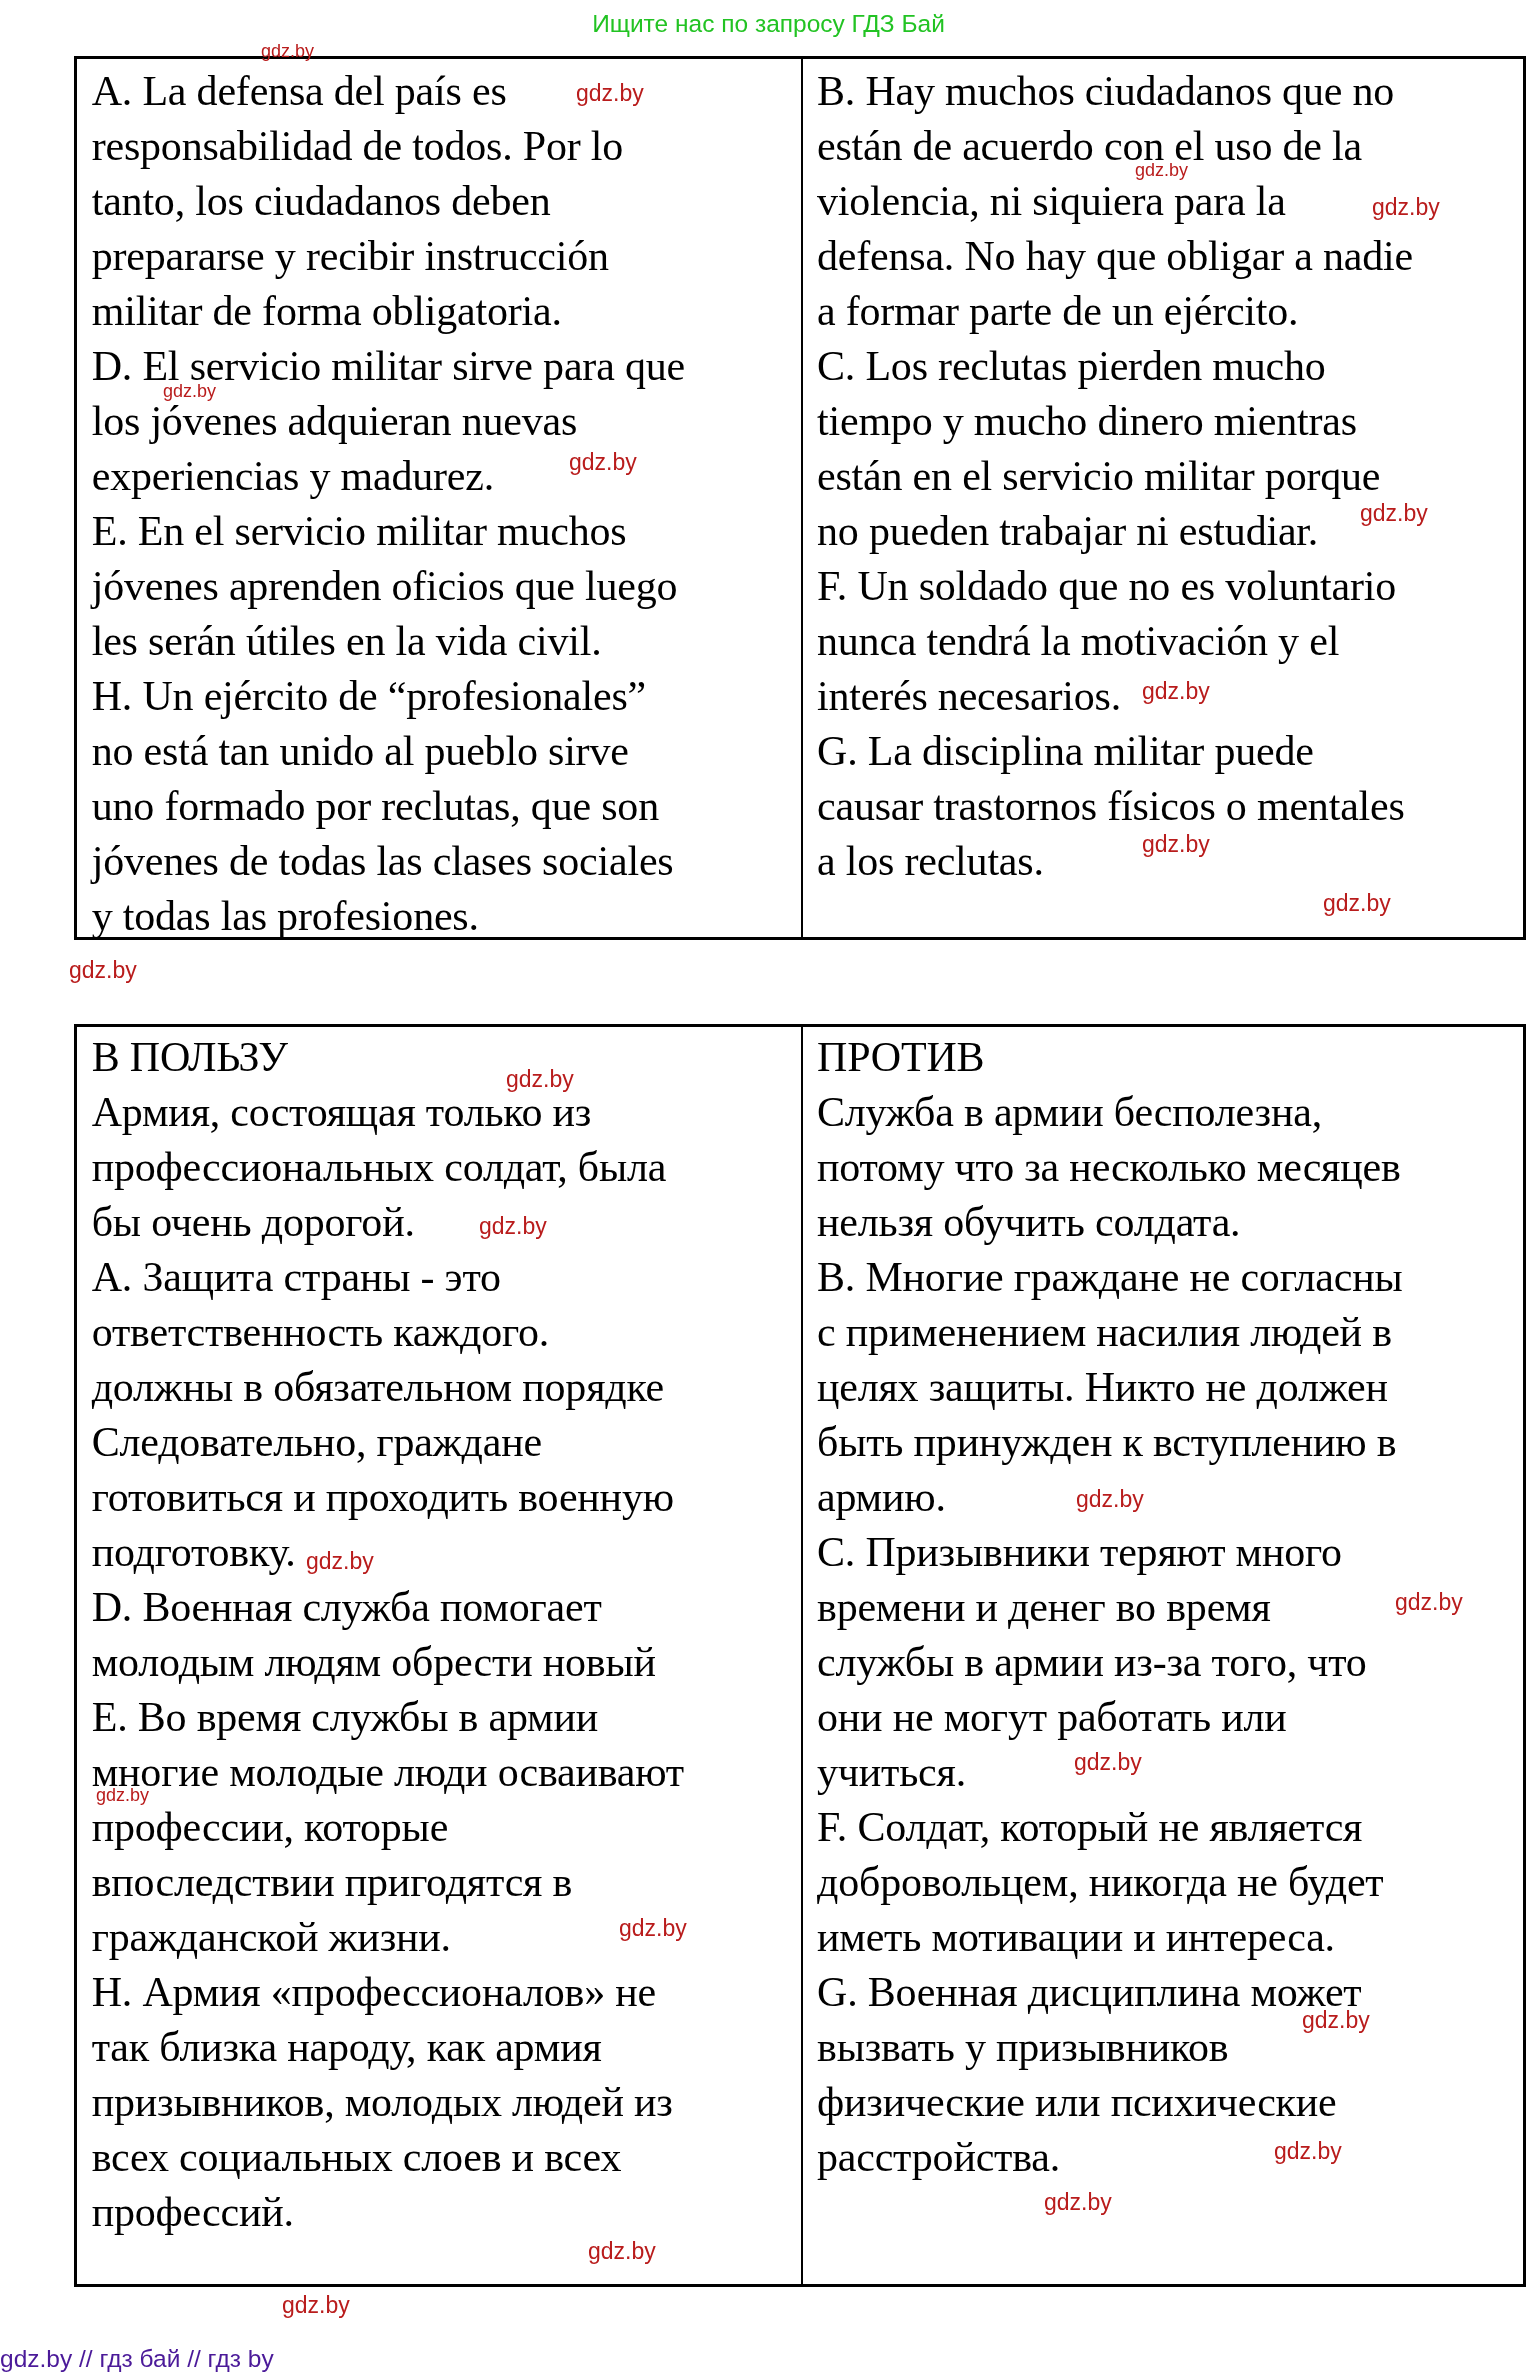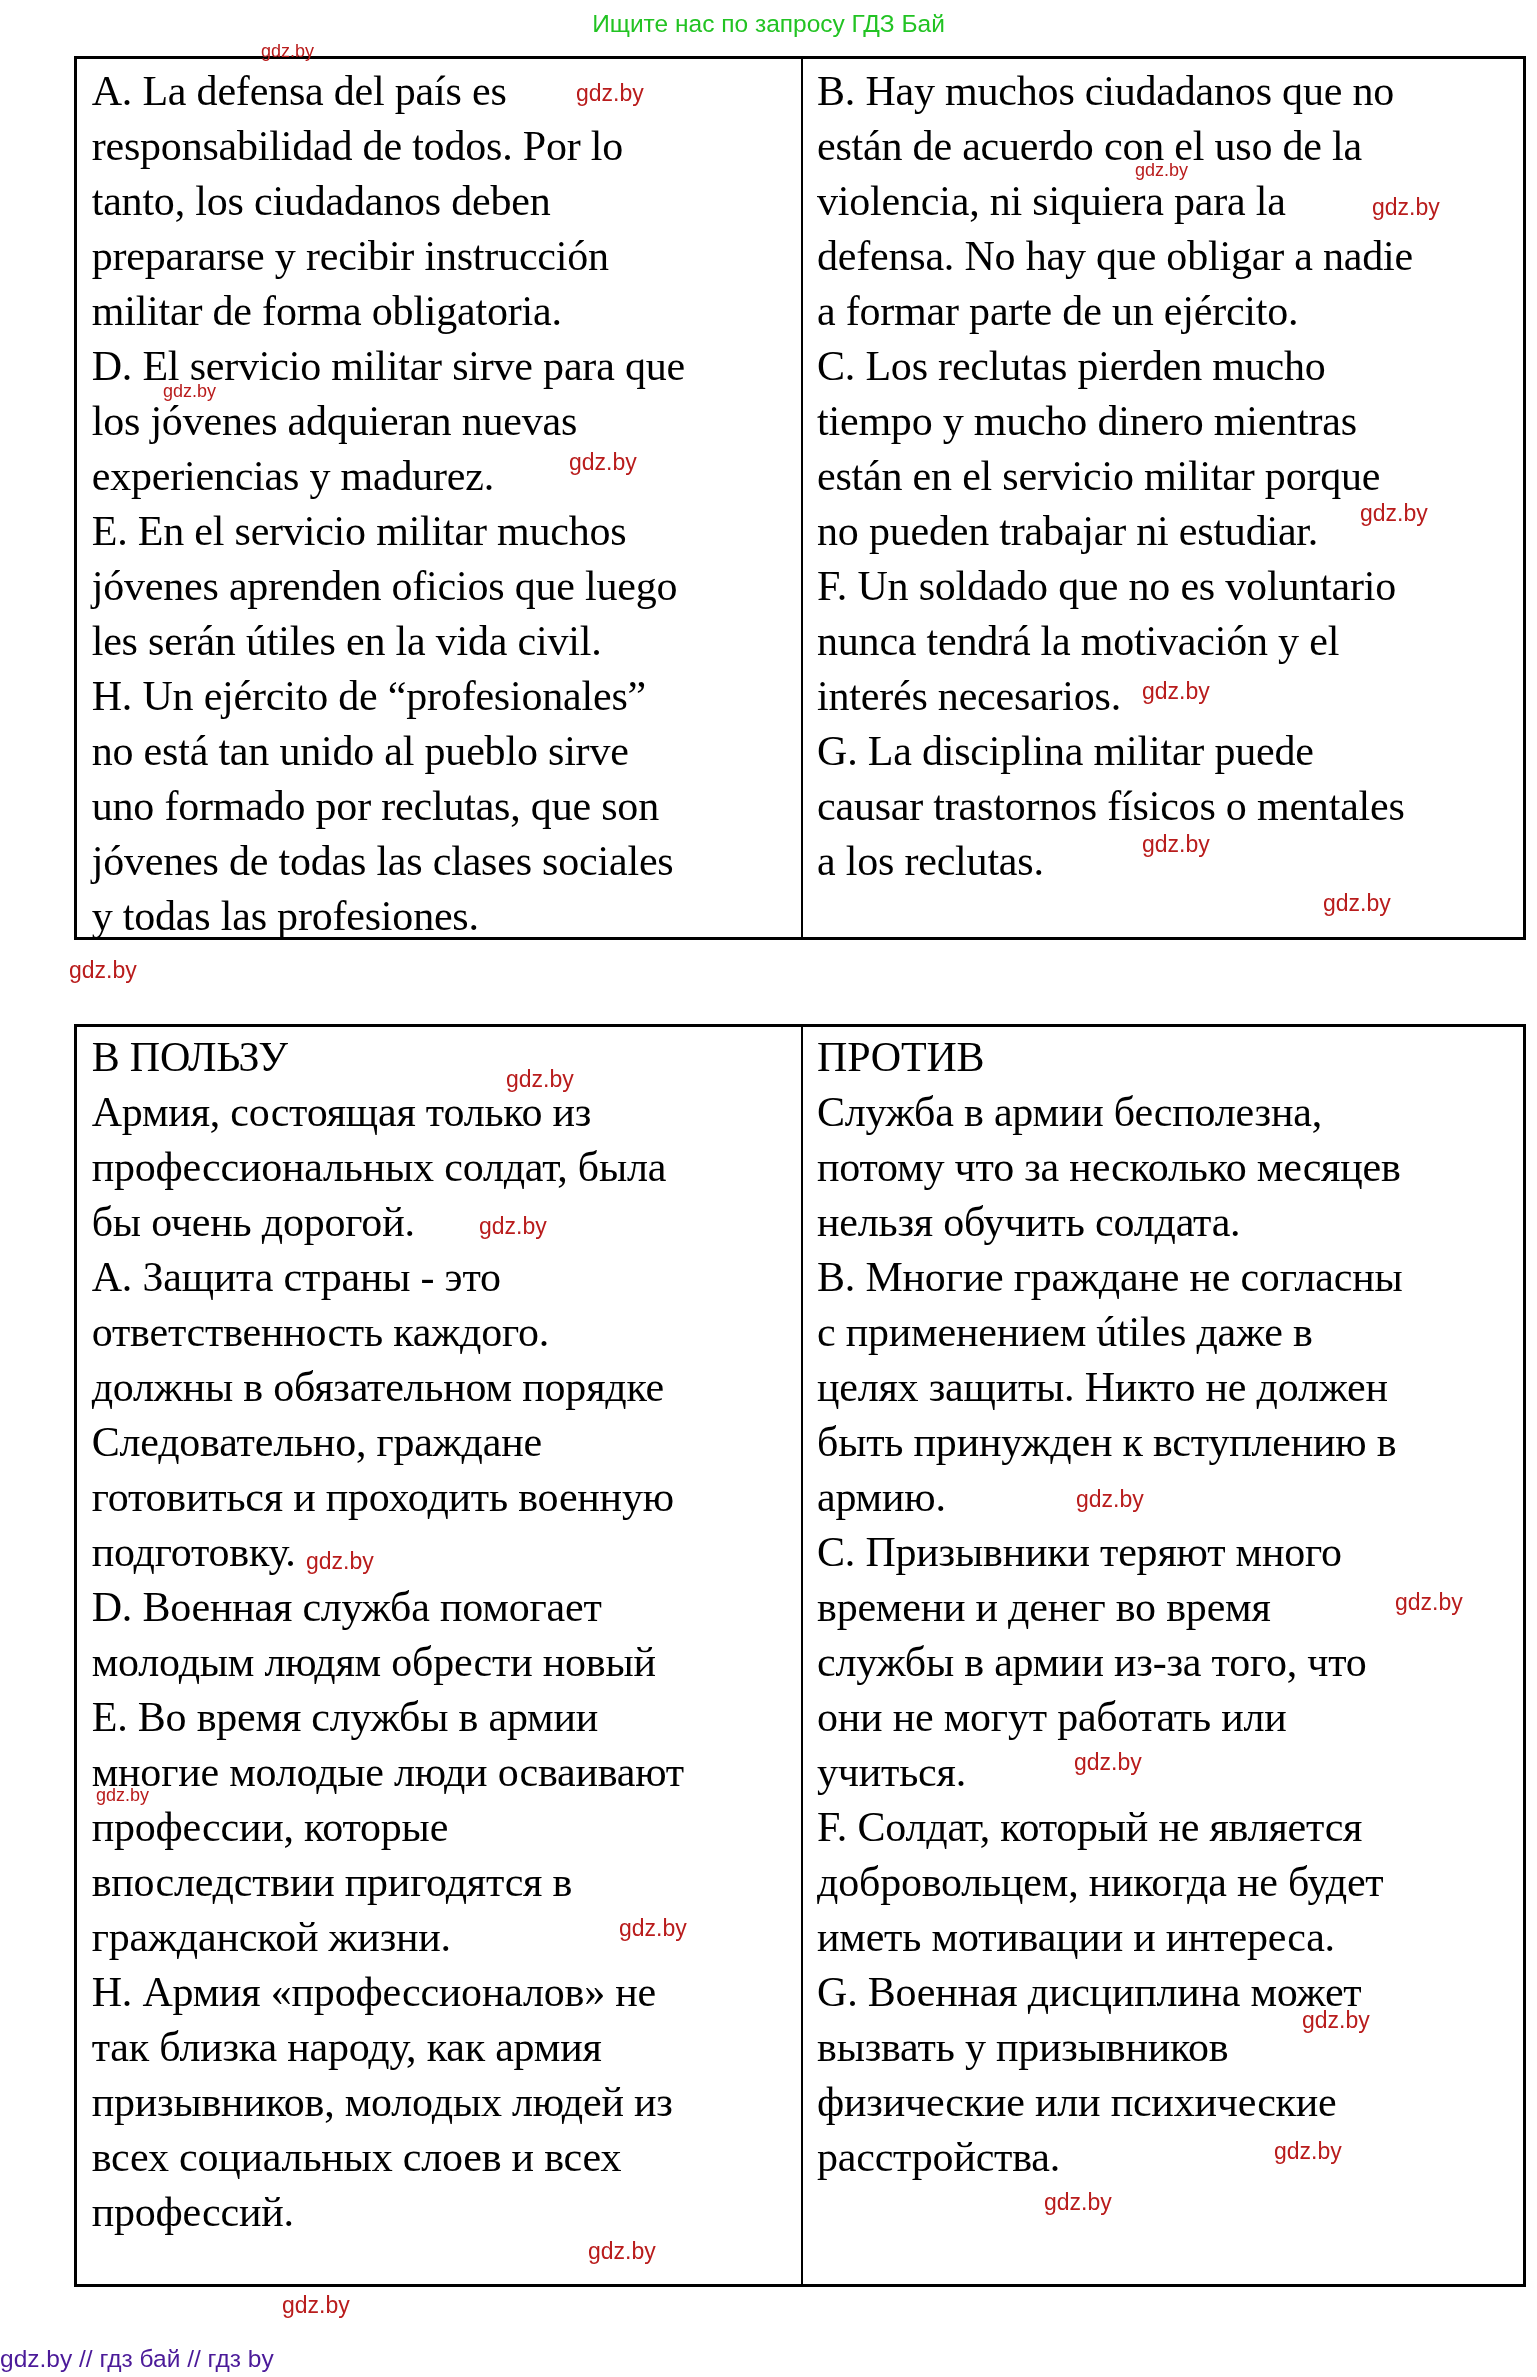--- a/index.html
+++ b/index.html
@@ -84,21 +84,21 @@
     <div class="line">призывников, молодых людей из</div>
     <div class="line">всех социальных слоев и всех</div>
     <div class="line">профессий.</div>
   </div>
   <div class="col right" style="top:3.3px;">
     <div class="line">ПРОТИВ</div>
     <div class="line">Служба в армии бесполезна,</div>
     <div class="line">потому что за несколько месяцев</div>
     <div class="line">нельзя обучить солдата.</div>
     <div class="line">B. Многие граждане не согласны</div>
-    <div class="line">с применением útiles даже в</div>
+    <div class="line">с применением насилия людей в</div>
     <div class="line">целях защиты. Никто не должен</div>
     <div class="line">быть принужден к вступлению в</div>
     <div class="line">армию.</div>
     <div class="line">C. Призывники теряют много</div>
     <div class="line">времени и денег во время</div>
     <div class="line">службы в армии из-за того, что</div>
     <div class="line">они не могут работать или</div>
     <div class="line">учиться.</div>
     <div class="line">F. Солдат, который не является</div>
     <div class="line">добровольцем, никогда не будет</div>

